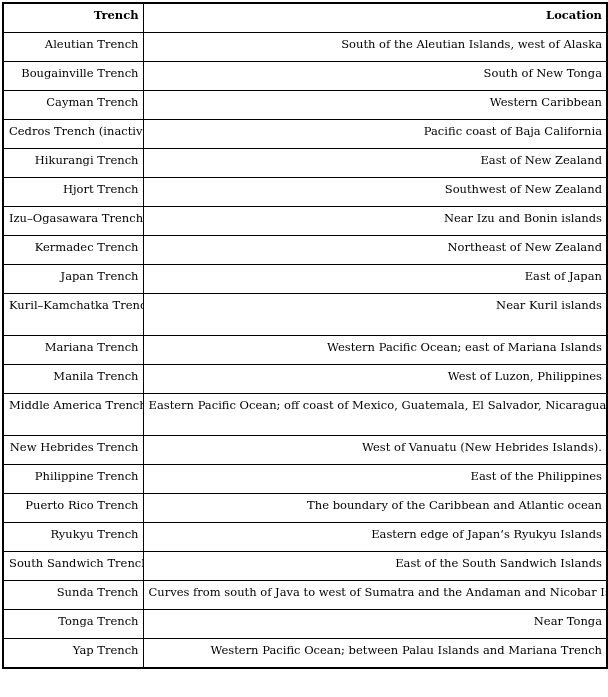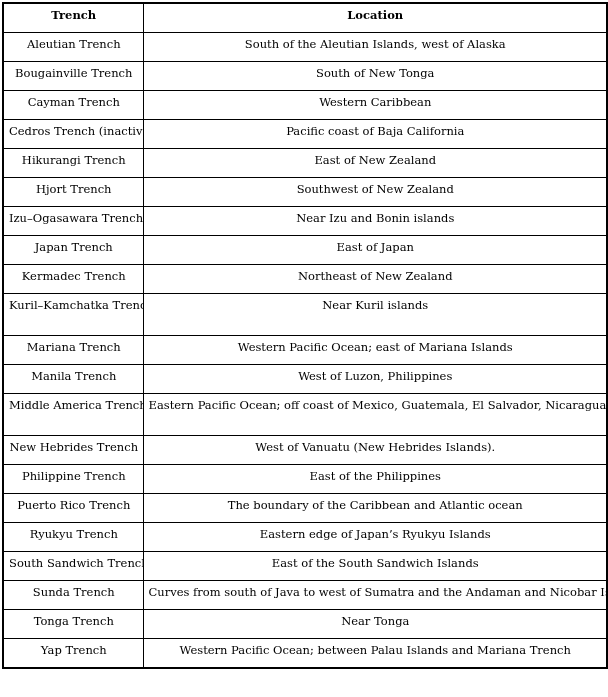--- a/index.html
+++ b/index.html
@@ -19,21 +19,21 @@
     margin: 2px;
     width: 604px;
     border: 2px solid #000000;
   }
   table.trench-table col.col-trench { width: 140px; }
   table.trench-table col.col-location { width: 464px; }
   table.trench-table th,
   table.trench-table td {
     border: 1px solid #000000;
     vertical-align: top;
-    text-align: center;
+    text-align: right;
     padding: 4px 4px 0 5px;
     font-size: 11.5px;
     line-height: 1.25;
     overflow: hidden;
     white-space: nowrap;
   }
   table.trench-table th {
     font-weight: bold;
     height: 24px;
   }
@@ -77,26 +77,26 @@
       </tr>
       <tr class="normal">
         <td>Hjort Trench</td>
         <td>Southwest of New Zealand</td>
       </tr>
       <tr class="normal">
         <td>Izu–Ogasawara Trench</td>
         <td>Near Izu and Bonin islands</td>
       </tr>
       <tr class="normal">
+        <td>Kermadec Trench</td>
+        <td>Northeast of New Zealand</td>
+      </tr>
+      <tr class="normal">
         <td>Japan Trench</td>
         <td>East of Japan</td>
-      </tr>
-      <tr class="normal">
-        <td>Kermadec Trench</td>
-        <td>Northeast of New Zealand</td>
       </tr>
       <tr class="tall">
         <td>Kuril–Kamchatka Trench</td>
         <td>Near Kuril islands</td>
       </tr>
       <tr class="normal">
         <td>Mariana Trench</td>
         <td>Western Pacific Ocean; east of Mariana Islands</td>
       </tr>
       <tr class="normal">

